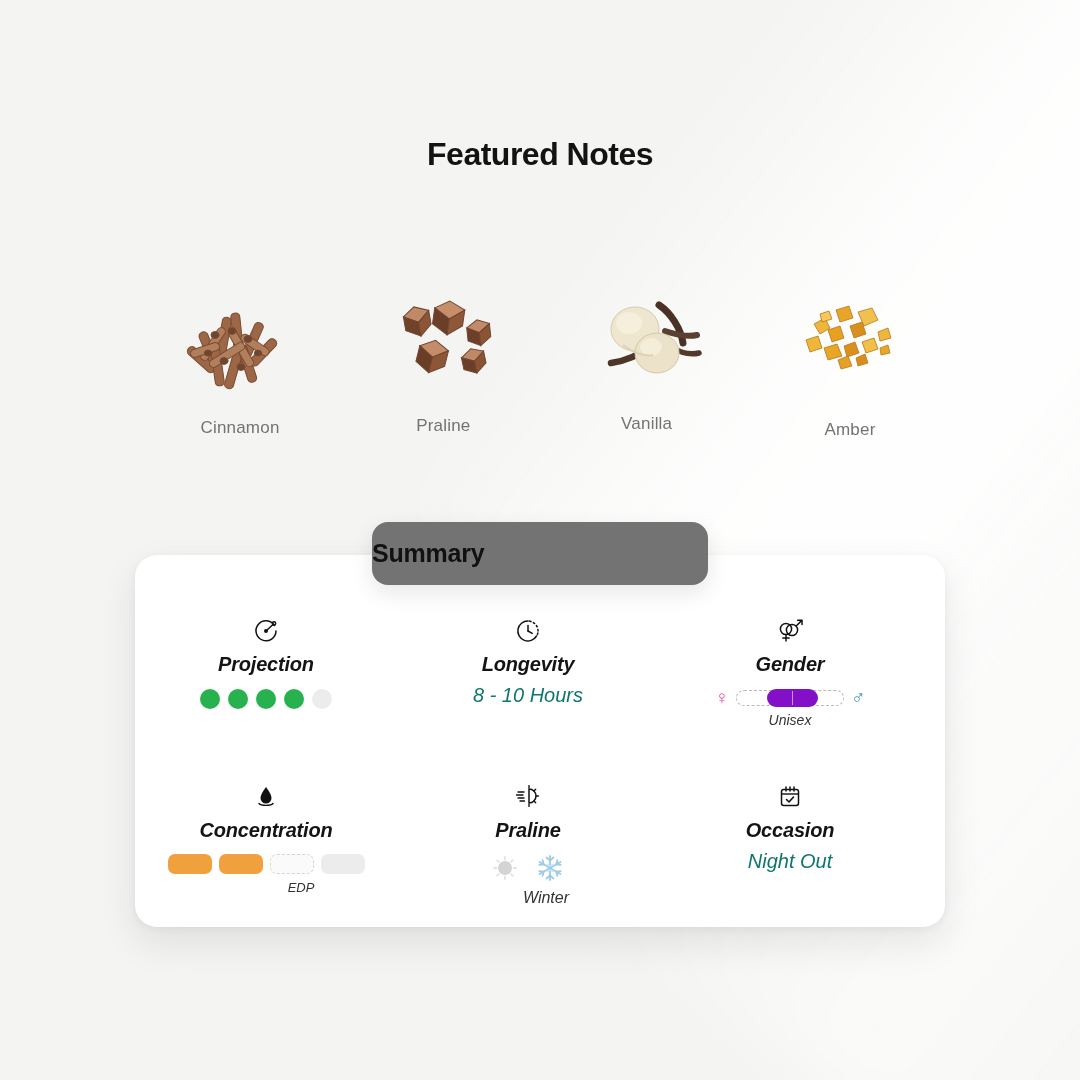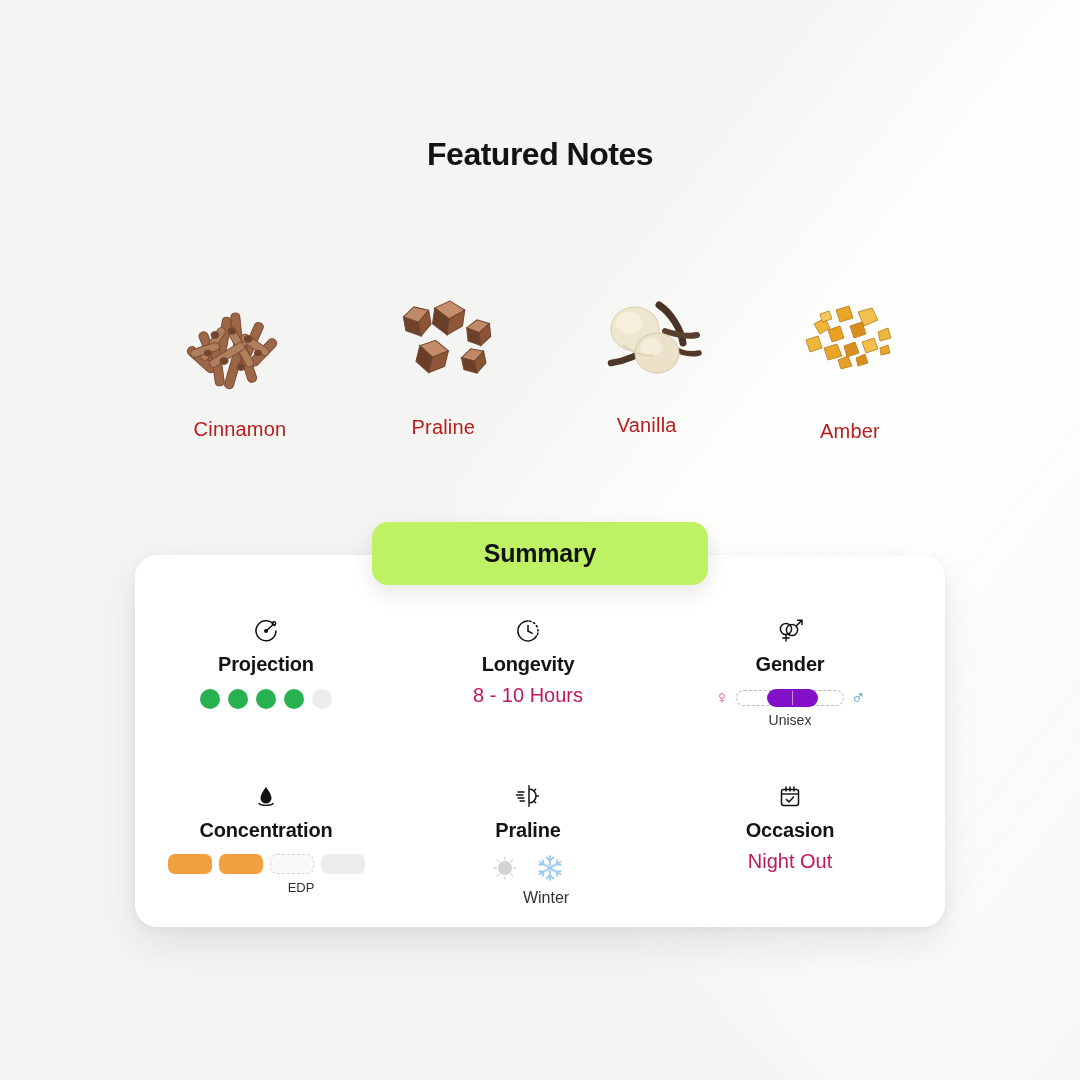--- a/index.html
+++ b/index.html
@@ -74,22 +74,22 @@
   .note { width: 180px; text-align: center; }
   .note-art {
     height: 110px;
     display: flex;
     align-items: center;
     justify-content: center;
     position: relative;
   }
   .note-label {
     margin-top: 18px;
-    font-size: 20px;
-    color: #b91c1c;
+    font-size: 17px;
+    color: #737373;
     letter-spacing: 0.2px;
   }
   .note-cinnamon .note-label { margin-top: 20px; }
   .note-amber .note-label { margin-top: 22px; }
   .note-vanilla .note-label { margin-top: 16px; }
 
   
   .summary-card {
     position: absolute;
     left: 135px;
@@ -100,63 +100,63 @@
     border-radius: 22px;
     box-shadow: 0 16px 38px rgba(20,20,20,0.09),
                 0 2px 8px rgba(20,20,20,0.05);
   }
   .summary-pill {
     position: absolute;
     left: 372px;
     top: 522px;
     width: 336px;
     height: 63px;
-    background: #bef264;
+    background: #737373;
     border-radius: 16px;
     box-shadow: 0 8px 22px rgba(20,20,20,0.10);
     display: flex;
     align-items: center;
-    justify-content: center;
     font-size: 25px;
     font-weight: 700;
     color: #111;
     letter-spacing: -0.2px;
     z-index: 3;
   }
 
   .grid {
     position: absolute;
     left: 135px;
     top: 595px;
     width: 786px;
     height: 332px;
     display: grid;
     grid-template-columns: repeat(3, 1fr);
     grid-template-rows: repeat(2, 1fr);
     z-index: 2;
+    font-style: italic;
   }
   .cell {
     display: flex;
     flex-direction: column;
     align-items: center;
     justify-content: flex-start;
     padding-top: 22px;
   }
   .cell-icon { height: 28px; display: flex; align-items: center; justify-content: center; }
   .cell-title {
     margin-top: 8px;
     font-size: 20px;
     font-weight: 700;
     color: #141414;
     letter-spacing: -0.2px;
   }
   .cell-value {
     margin-top: 8px;
     font-size: 20px;
-    color: #be185d;
+    color: #0f766e;
   }
 
   
   .dots { margin-top: 13px; display: flex; gap: 8px; }
   .dot { width: 20px; height: 20px; border-radius: 50%; background: #ececec; }
   .dot.on { background: #27b24f; }
 
   
   .gender-wrap { margin-top: 12px; display: flex; align-items: center; gap: 7px; }
   .g-sym { font-size: 19px; line-height: 1; }

